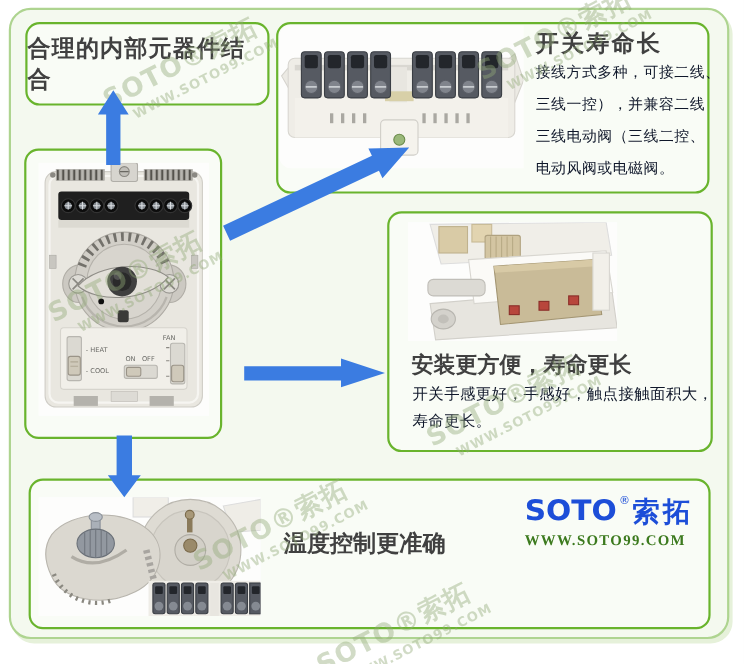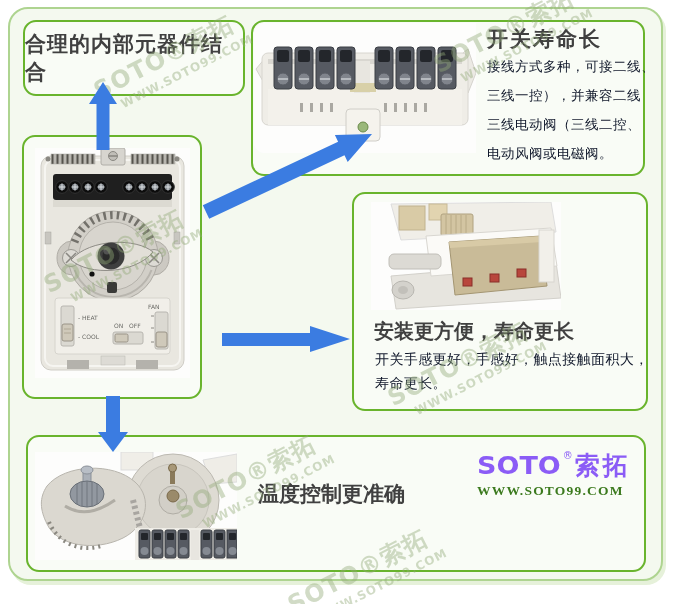--- a/index.html
+++ b/index.html
@@ -40,21 +40,21 @@
   #box-temp{left:26px;top:435px;width:620px;height:137px;z-index:3;}
   #temp-title{position:absolute;left:258px;top:480px;font-size:21px;z-index:4;}
   #temp-body{position:absolute;left:259px;top:515px;font-size:14.5px;letter-spacing:0.3px;z-index:4;}
   
   #photo-terminal{left:254px;top:23px;width:222px;height:130px;border-radius:11px 0 0 11px;z-index:3;}
   #photo-thermostat{left:35px;top:148px;width:155px;height:230px;z-index:3;}
   #photo-switch{left:371px;top:202px;width:190px;height:108px;z-index:3;}
   #photo-diaphragm{left:35px;top:452px;width:202px;height:108px;z-index:3;}
   
   #soto-logo{position:absolute;left:477px;top:449px;z-index:5;}
-  .logo-line1{display:flex;align-items:flex-start;color:#8b5cf6;}
+  .logo-line1{display:flex;align-items:flex-start;color:#1d4ed8;}
   .logo-latin{font-size:27px;font-weight:800;letter-spacing:0px;transform:scaleY(0.95);}
   .logo-reg{font-size:10px;margin:1px 2px 0 2px;}
   .logo-cn{font-size:25px;font-weight:700;letter-spacing:3px;}
   .logo-url{font-family:"Liberation Serif","DejaVu Serif",serif;font-weight:bold;
             font-size:13.5px;color:#3c7a1e;letter-spacing:1.2px;margin-top:1px;}
   svg text{font-family:"DejaVu Sans","Liberation Sans",sans-serif;}
 </style>
 </head>
 <body>
 

